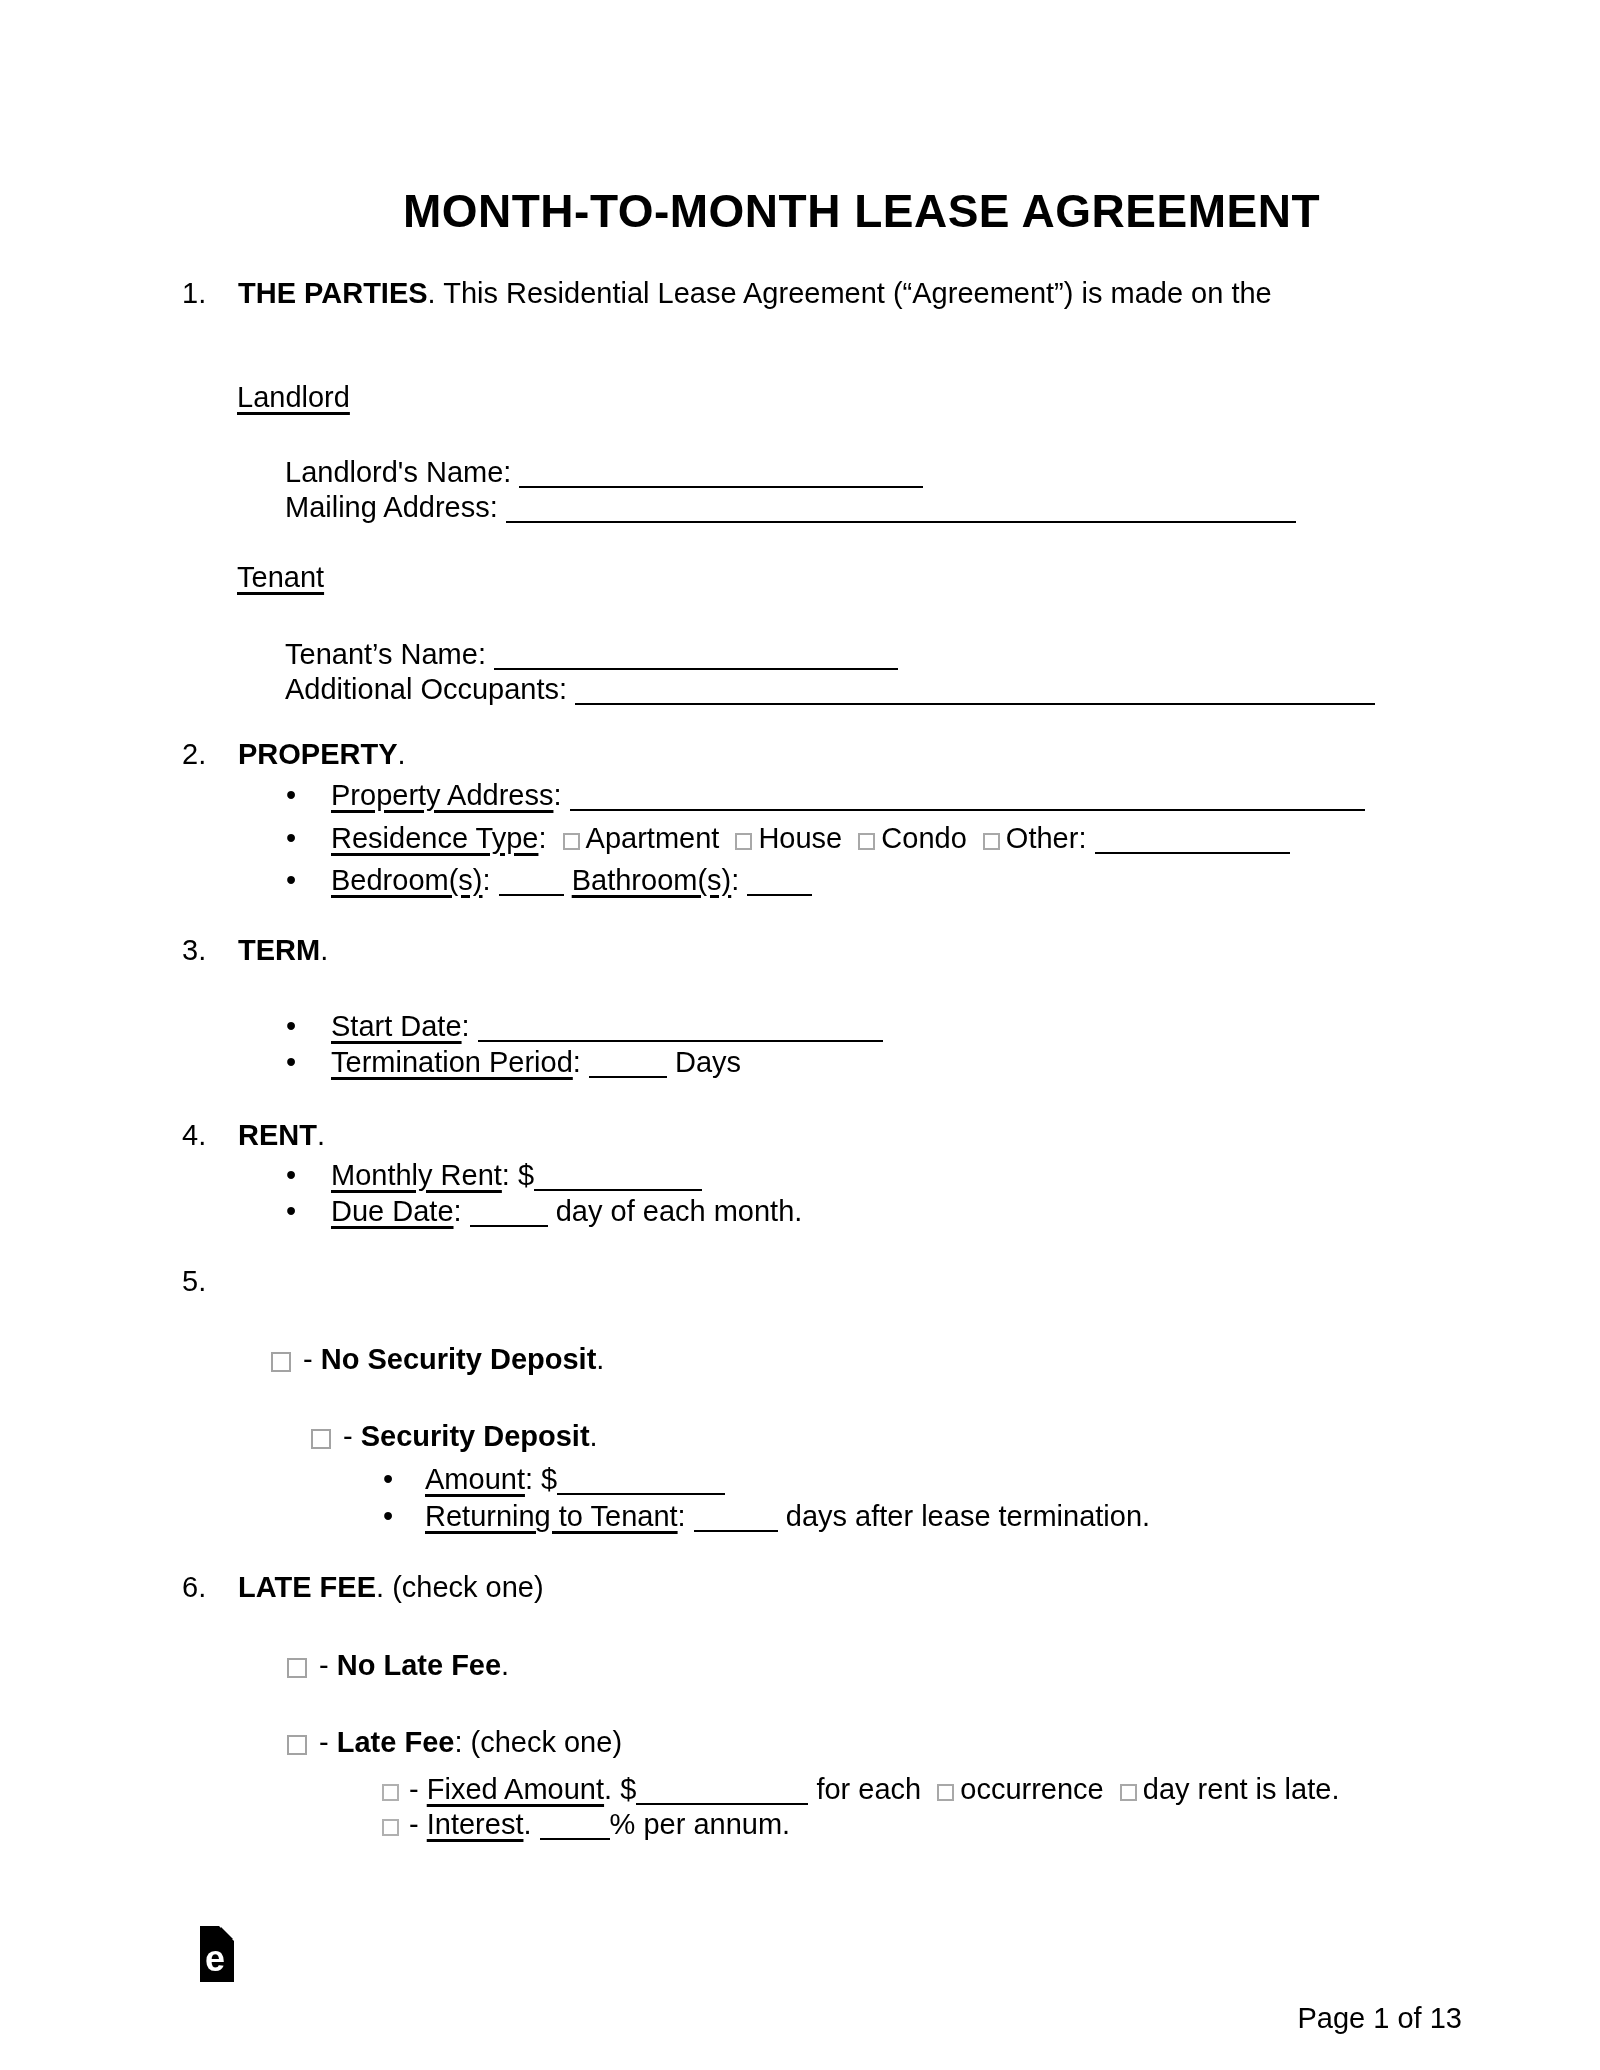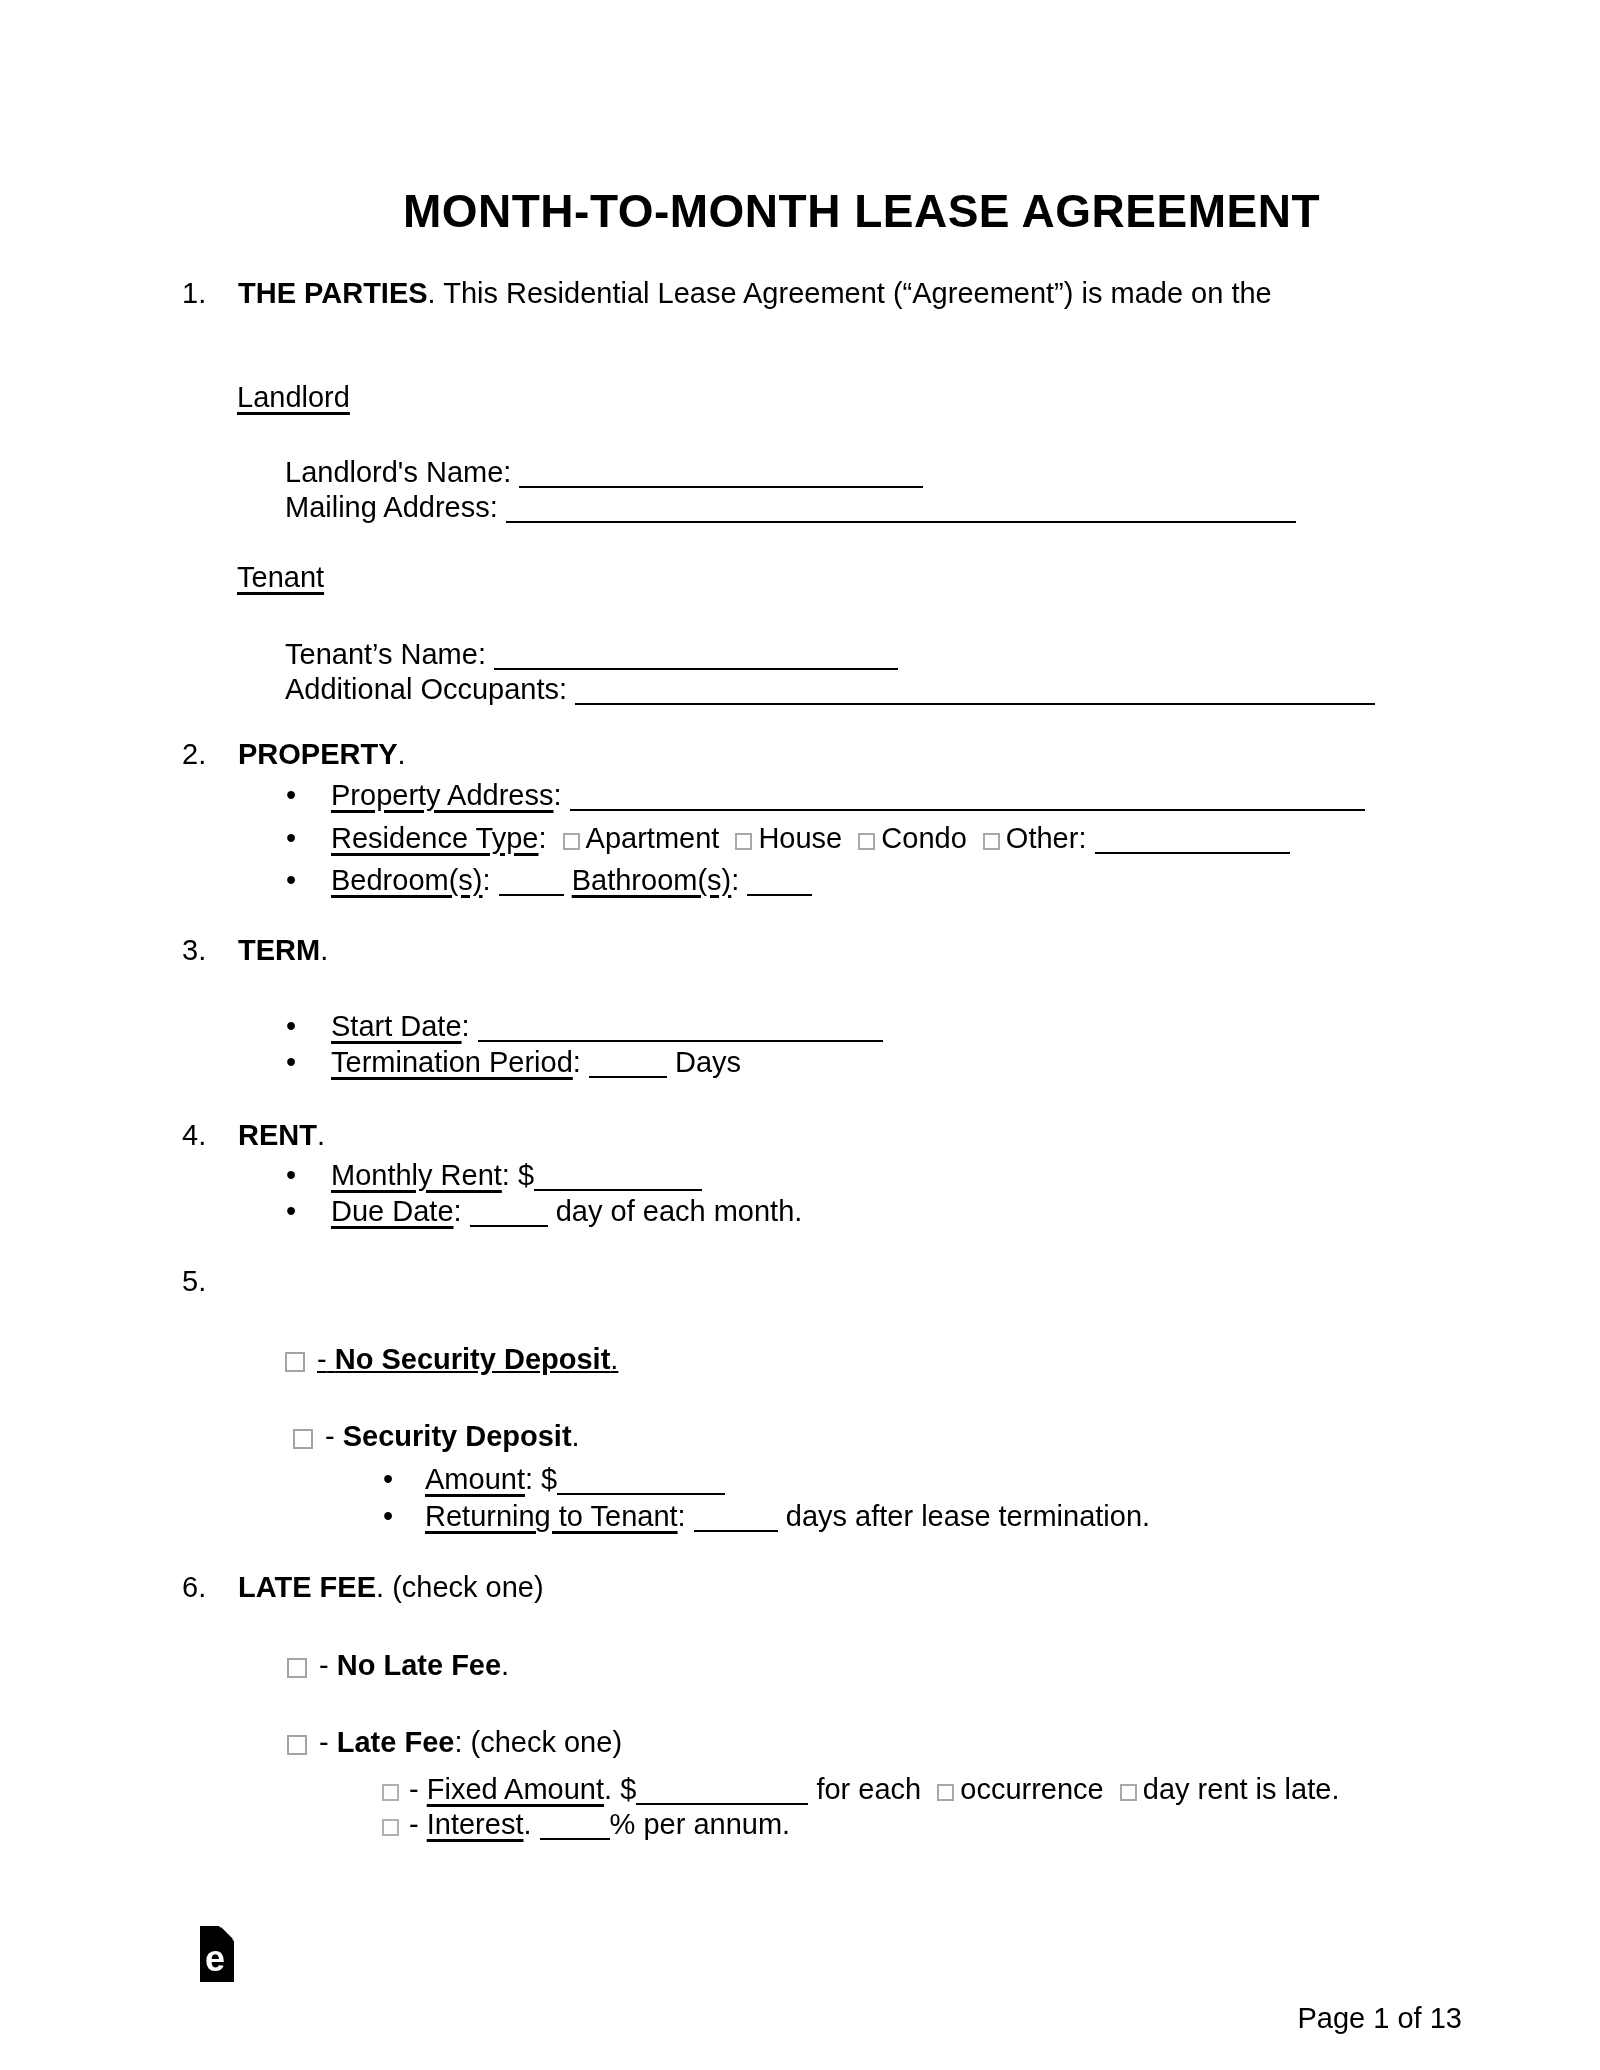--- a/index.html
+++ b/index.html
@@ -134,26 +134,26 @@
   <div class="row" style="top:1193px;left:286px;">
     <span class="bullet">•</span><span class="u">Due Date</span><span>:</span>
     <span class="blank" style="width:78px;"></span>
     <span>day of each month.</span>
   </div>
 
   <div class="row sec" style="top:1263px;left:182px;">
     <span class="num">5.</span>
   </div>
 
-  <div class="row" style="top:1341px;left:285px;text-decoration:underline;">
+  <div class="row" style="top:1341px;left:271px;">
     <span class="cb"></span><span>-</span>
     <b>No Security Deposit</b><span>.</span>
   </div>
 
-  <div class="row" style="top:1418px;left:269px;padding-left:24px;">
+  <div class="row" style="top:1418px;left:287px;padding-left:24px;">
     <span class="cb"></span><span>-</span>
     <b>Security Deposit</b><span>.</span>
   </div>
 
   <div class="row" style="top:1461px;left:383px;">
     <span class="bullet-s">•</span><span class="u">Amount</span><span>:</span>
     <span>$</span><span class="blank" style="width:168px;"></span>
   </div>
 
   <div class="row" style="top:1498px;left:383px;">

